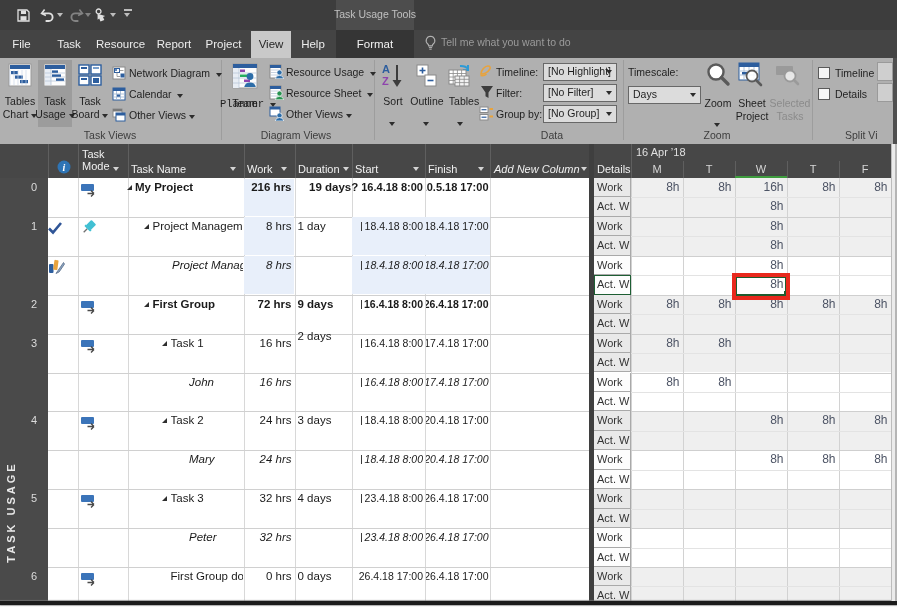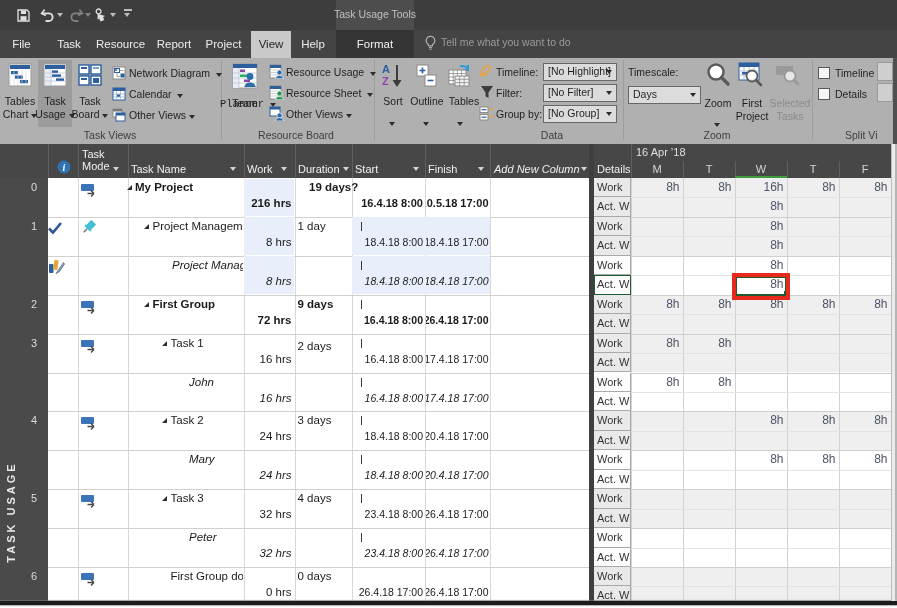--- a/index.html
+++ b/index.html
@@ -54,21 +54,21 @@
 .ghl { position:absolute; left:594px; width:297px; height:1px; }
 #splitbar { position:absolute; left:589px; top:0; width:5px; height:423px; background:#3f3f3f; }
 .gray { position:absolute; left:594px; width:297px; background:#efefef; }
 .dlab { position:absolute; left:594px; width:37px; font-size:11px; color:#333;
   border-right:1px solid #a9a9a9; border-bottom:1px solid #a9a9a9; padding-left:3px;
   height:19.45px; line-height:18.4px; }
 .gv { position:absolute; text-align:right; color:#4d5465; font-size:12px;
   height:19.4px; line-height:19.4px; }
 .tc { position:absolute; font-size:11.5px; color:#1a1a1a; line-height:19.4px; height:19.4px;
   white-space:nowrap; }
-.rc { position:absolute; overflow:hidden; height:19.4px;margin-top:16px; }
+.rc { position:absolute; overflow:hidden; height:19.4px; }
 .rc span { position:absolute; right:3px; top:0; white-space:nowrap; font-size:11.5px;
   color:#1a1a1a; line-height:19.4px; }
 .rc span.dt { font-size:10.5px; right:1.5px; }
 .rc span.f11 { font-size:11px; right:1.5px; }
 .bold { font-weight:bold; }
 .it { font-style:italic; }
 .blue { position:absolute; background:#e8effa; }
 .tri { position:absolute; width:0; height:0; border-left:5px solid transparent;
   border-bottom:5px solid #2e2e2e; }
 #bottomline { left:0; top:600.5px; width:897px; height:4.5px; background:#1c1c1c; box-shadow:0 -1px 1px rgba(120,120,120,.7), 0 1px 1px rgba(120,120,120,.6); }
@@ -137,21 +137,21 @@
         <path d="M4.9 12.6 h3.2 M5.3 14.2 h2.4" stroke="#b2b2b2" stroke-width="1"></path>
       </svg></div>
 <div id="tellme" class="a nw" style="left:441px;">Tell me what you want to do</div>
 <div id="ribbon" class="a"></div>
 
 <div class="a gsep" style="left:221px;top:60px;"></div>
 <div class="a gsep" style="left:374px;top:60px;"></div>
 <div class="a gsep" style="left:623px;top:60px;"></div>
 <div class="a gsep" style="left:812px;top:60px;"></div>
 <div class="a grplbl" style="left:40px;top:129px;width:140px;">Task Views</div>
-<div class="a grplbl" style="left:226px;top:129px;width:140px;">Resource Board</div>
+<div class="a grplbl" style="left:226px;top:129px;width:140px;">Diagram Views</div>
 <div class="a grplbl" style="left:423px;top:129px;width:140px;text-align:right;">Data</div>
 <div class="a grplbl" style="left:647px;top:129px;width:140px;">Zoom</div>
 <div class="a grplbl" style="left:845px;top:129px;width:60px;text-align:left;">Split Vi</div>
 <div class="a press" style="left:38px;top:60px;width:34px;height:67px;"></div>
 <div class="a" style="left:8px;top:63px;"><svg width="24" height="24" viewBox="0 0 24 24">
         <rect x="1" y="1" width="22" height="22" fill="#fdfdfd" stroke="#9a9a9a"></rect>
         <rect x="2" y="2" width="20" height="4" fill="#2d5e9e"></rect>
         <rect x="3" y="8" width="7" height="3.2" fill="#2d5e9e"></rect>
         <rect x="7" y="12.5" width="8" height="3.2" fill="#2d5e9e"></rect>
         <rect x="12" y="17" width="8" height="3.2" fill="#2d5e9e"></rect>
@@ -296,21 +296,21 @@
 <div class="a rtxt ctr" style="left:698px;top:97px;width:40px;">Zoom</div>
 <div class="a" style="left:714px;top:113px;"><div class="dar"></div></div>
 <div class="a" style="left:738px;top:62px;"><svg width="28" height="26" viewBox="0 0 28 26">
         <rect x="1" y="1" width="20" height="17" fill="#fff" stroke="#2d5e9e"></rect>
         <rect x="1" y="1" width="20" height="4" fill="#2d5e9e"></rect>
         <path d="M1 9 h20 M1 13 h20 M6 5 v13 M11 5 v13 M16 5 v13" stroke="#9db5d2" stroke-width=".8"></path>
         <rect x="4" y="10" width="5" height="2.4" fill="#2d5e9e"></rect>
         <circle cx="14" cy="14" r="5.5" fill="#fff" fill-opacity=".85" stroke="#5a5a5a" stroke-width="1.8"></circle>
         <path d="M18 18 L23 23" stroke="#5a5a5a" stroke-width="2.6" stroke-linecap="round"></path>
       </svg></div>
-<div class="a rtxt ctr" style="left:732px;top:97px;width:40px;">First</div>
+<div class="a rtxt ctr" style="left:732px;top:97px;width:40px;">Sheet</div>
 <div class="a rtxt ctr" style="left:732px;top:110px;width:40px;">Project</div>
 <div class="a" style="left:774px;top:62px;"><svg width="28" height="26" viewBox="0 0 28 26">
         <rect x="2" y="4" width="17" height="9" rx="1" fill="#9a9a9a"></rect>
         <circle cx="16" cy="14" r="5.5" fill="#eee" fill-opacity=".9" stroke="#9a9a9a" stroke-width="1.8"></circle>
         <path d="M20 18 L24 22" stroke="#9a9a9a" stroke-width="2.6" stroke-linecap="round"></path>
       </svg></div>
 <div class="a rtxt ctr" style="left:768px;top:97px;width:44px;color:#8b8b8b;">Selected</div>
 <div class="a rtxt ctr" style="left:768px;top:110px;width:44px;color:#8b8b8b;">Tasks</div>
 <div class="a cb" style="left:818px;top:67px;"></div>
 <div class="a rtxt" style="left:835px;top:67px;">Timeline</div>
@@ -520,21 +520,21 @@
 <div class="tc bold" style="left:297.5px;top:116.7px;">9 days</div>
 <div class="rc" style="left:352.5px;top:116.7px;width:72.0px;">
         <span class="bold dt">16.4.18 8:00</span>
       </div>
 <div class="rc" style="left:425.5px;top:116.7px;width:64.5px;">
         <span class="bold dt">26.4.18 17:00</span>
       </div>
 <div class="rc" style="left:243.5px;top:155.6px;width:51.0px;">
         <span class="">16 hrs</span>
       </div>
-<div class="tc " style="left:297.5px;top:159px;">2 days</div>
+<div class="tc " style="left:297.5px;top:149px;">2 days</div>
 <div class="rc" style="left:352.5px;top:155.6px;width:72.0px;">
         <span class=" dt">16.4.18 8:00</span>
       </div>
 <div class="rc" style="left:425.5px;top:155.6px;width:64.5px;">
         <span class=" dt">17.4.18 17:00</span>
       </div>
 <div class="rc" style="left:243.5px;top:194.5px;width:51.0px;">
         <span class="it">16 hrs</span>
       </div>
 <div class="rc" style="left:352.5px;top:194.5px;width:72.0px;">

